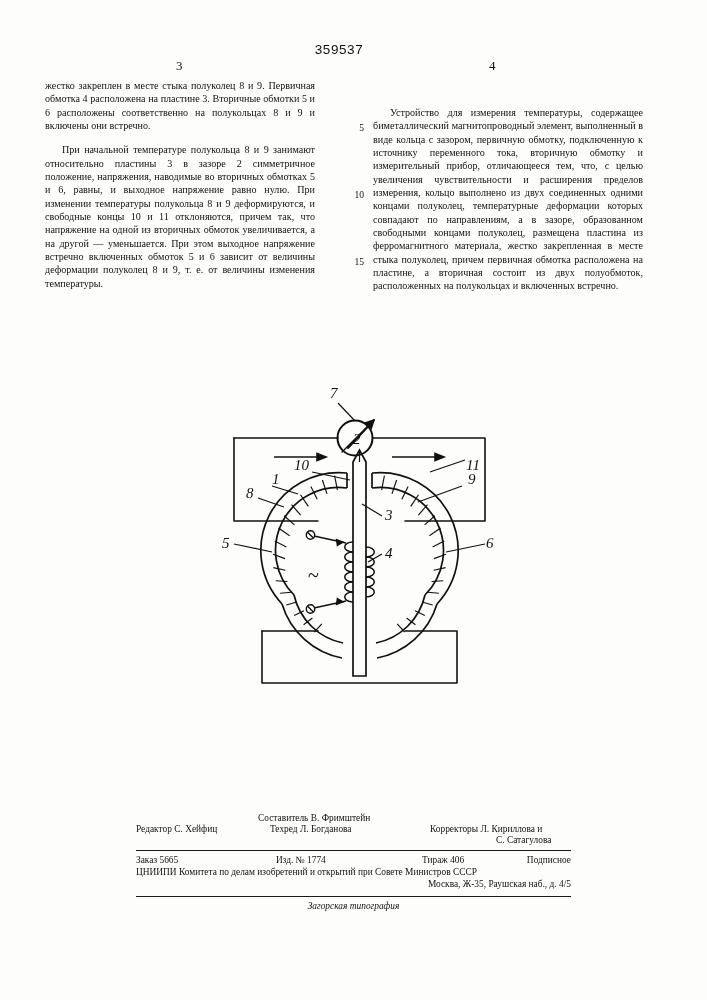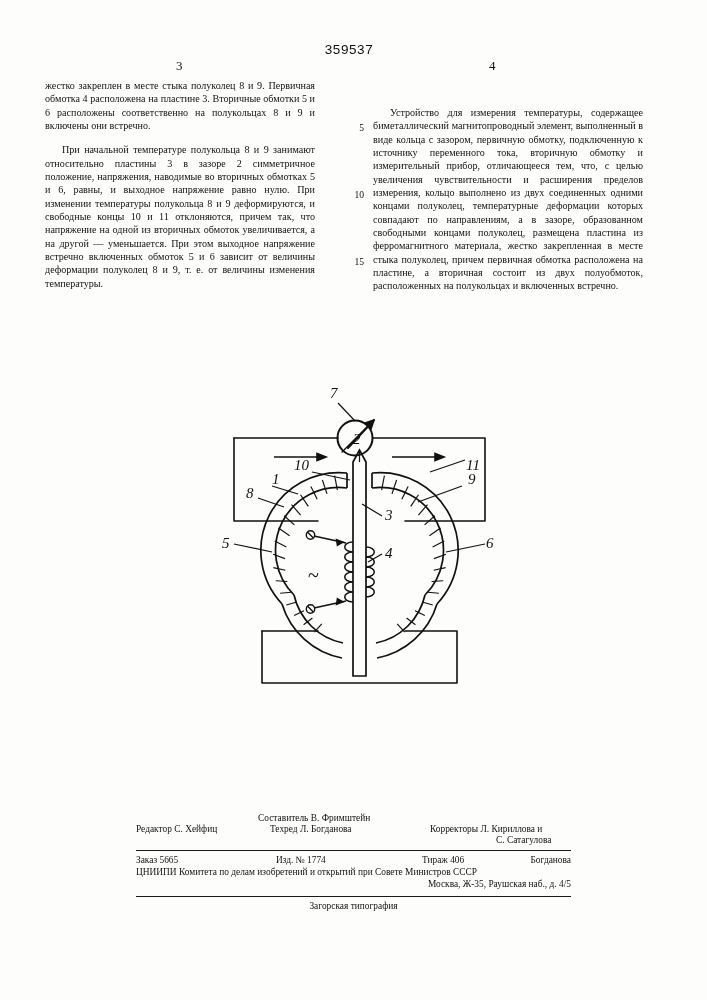--- a/index.html
+++ b/index.html
@@ -14,21 +14,21 @@
     background: #fdfdfc;
     font-family: "Liberation Serif", "DejaVu Serif", serif;
     color: #111;
     overflow: hidden;
   }
 
   
   .patent-number {
     position: absolute;
     top: 42px;
-    left: 10px;
+    left: 0;
     width: 678px;
     text-align: center;
     font-size: 13.5px;
     letter-spacing: 0.6px;
     font-family: "Liberation Sans", sans-serif;
   }
   .col-page-num {
     position: absolute;
     font-size: 13px;
     font-family: "Liberation Serif", serif;
@@ -128,20 +128,21 @@
   .imp-izd     { left: 140px; top: 0px; }
   .imp-tirazh  { left: 286px; top: 0px; }
   .imp-podp    { right: 0px;  top: 0px; }
   .imp-org     { left: 0px;   top: 12px; }
   .imp-addr    { left: 0px;   top: 24px; width: 435px; text-align: right; }
 
   .typography {
     margin: 3px 136px 0 136px;
     text-align: center;
     font-size: 9.4px;
+    font-style: italic;
   }
 </style>
 </head>
 <body>
 
 <div class="page">
 
   <div class="patent-number">359537</div>
   <div class="col-page-num left">3</div>
   <div class="col-page-num right">4</div>
@@ -328,21 +329,21 @@
         <b>С. Сатагулова</b>
       </div>
     </div>
 
     <div class="rule"></div>
 
     <div class="imprint">
       <div class="cell imp-order">Заказ 5665</div>
       <div class="cell imp-izd">Изд. № 1774</div>
       <div class="cell imp-tirazh">Тираж 406</div>
-      <div class="cell imp-podp">Богданова</div>
+      <div class="cell imp-podp">Подписное</div>
       <div class="cell imp-org">ЦНИИПИ Комитета по делам изобретений и открытий при Совете Министров СССР</div>
       <div class="cell imp-addr">Москва, Ж-35, Раушская наб., д. 4/5</div>
     </div>
 
     <div class="rule thin"></div>
 
     <div class="typography">Загорская типография</div>
   </div>
 
 </div>

